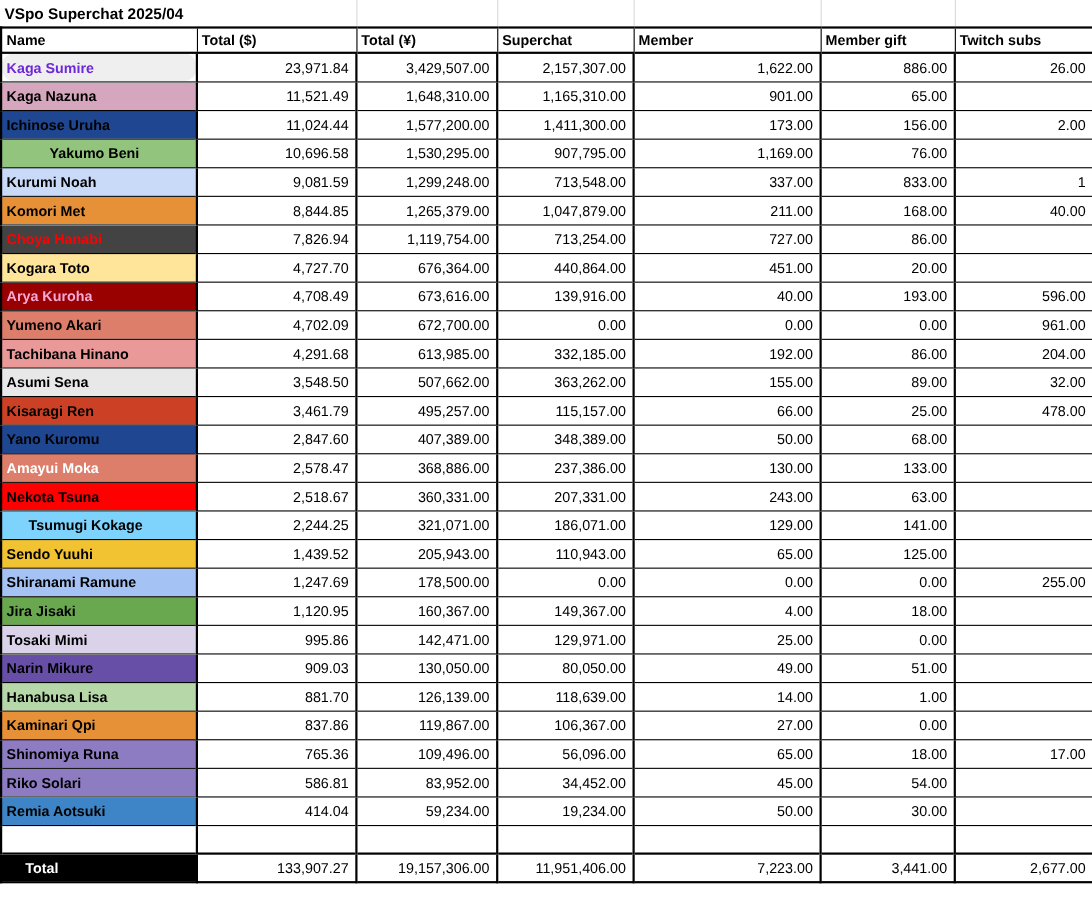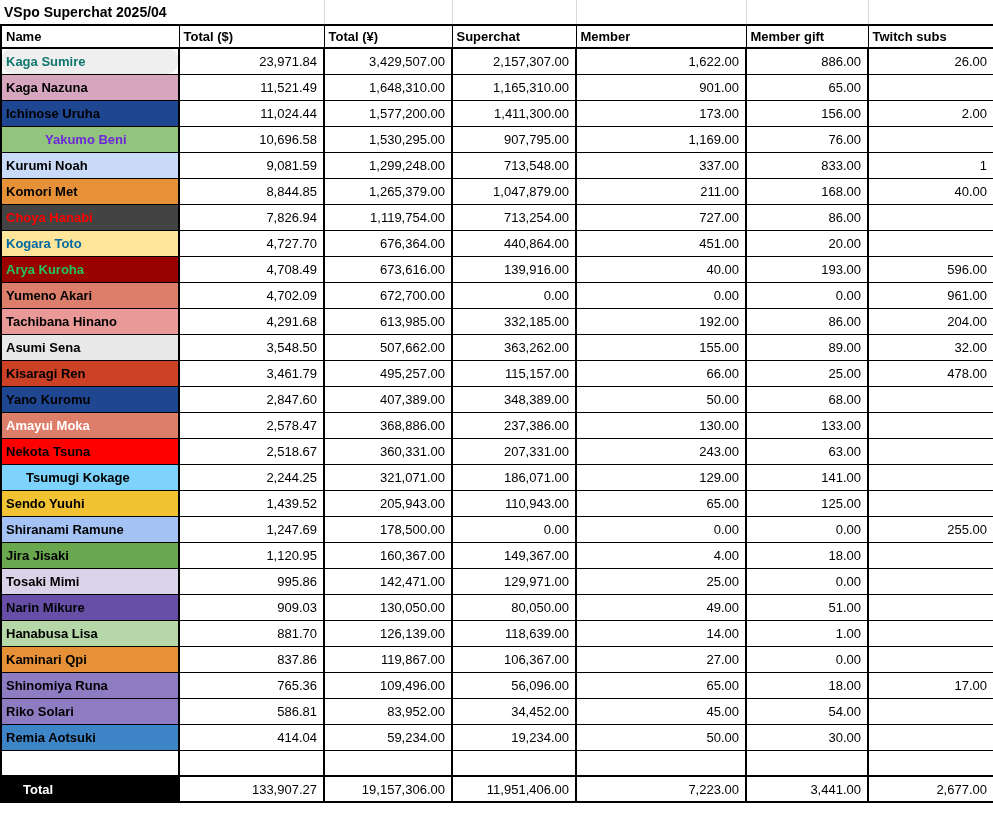--- a/index.html
+++ b/index.html
@@ -152,21 +152,21 @@
         <th>Total ($)</th>
         <th>Total (¥)</th>
         <th>Superchat</th>
         <th>Member</th>
         <th>Member gift</th>
         <th>Twitch subs</th>
       </tr>
     </tbody>
     <tbody id="table-body">
         <tr>
-          <td class="name-cell" style="background-color: rgb(239, 239, 239); color: #0f766e; border-radius: 13px;">Kaga Sumire</td>
+          <td class="name-cell" style="background-color: rgb(239, 239, 239); color: #6d28d9; border-radius: 13px;">Kaga Sumire</td>
           <td class="num-cell">23,971.84</td>
           <td class="num-cell">3,429,507.00</td>
           <td class="num-cell">2,157,307.00</td>
           <td class="num-cell">1,622.00</td>
           <td class="num-cell">886.00</td>
           <td class="num-cell">26.00</td>
         </tr>
         <tr>
           <td class="name-cell" style="background-color: rgb(213, 166, 189); color: rgb(0, 0, 0);">Kaga Nazuna</td>
           <td class="num-cell">11,521.49</td>
@@ -179,21 +179,21 @@
         <tr>
           <td class="name-cell" style="background-color: rgb(31, 70, 144); color: rgb(0, 0, 0);">Ichinose Uruha</td>
           <td class="num-cell">11,024.44</td>
           <td class="num-cell">1,577,200.00</td>
           <td class="num-cell">1,411,300.00</td>
           <td class="num-cell">173.00</td>
           <td class="num-cell">156.00</td>
           <td class="num-cell">2.00</td>
         </tr>
         <tr>
-          <td class="name-cell" style="background-color: rgb(147, 196, 125); color: #6d28d9; padding-left: 43px;">Yakumo Beni</td>
+          <td class="name-cell" style="background-color: rgb(147, 196, 125); color: #000000; padding-left: 43px;">Yakumo Beni</td>
           <td class="num-cell">10,696.58</td>
           <td class="num-cell">1,530,295.00</td>
           <td class="num-cell">907,795.00</td>
           <td class="num-cell">1,169.00</td>
           <td class="num-cell">76.00</td>
           <td class="num-cell"></td>
         </tr>
         <tr>
           <td class="name-cell" style="background-color: rgb(201, 218, 248); color: rgb(0, 0, 0);">Kurumi Noah</td>
           <td class="num-cell">9,081.59</td>
@@ -215,30 +215,30 @@
         <tr>
           <td class="name-cell" style="background-color: rgb(67, 67, 67); color: rgb(255, 0, 0);">Choya Hanabi</td>
           <td class="num-cell">7,826.94</td>
           <td class="num-cell">1,119,754.00</td>
           <td class="num-cell">713,254.00</td>
           <td class="num-cell">727.00</td>
           <td class="num-cell">86.00</td>
           <td class="num-cell"></td>
         </tr>
         <tr>
-          <td class="name-cell" style="background-color: rgb(255, 229, 153); color: #0369a1;">Kogara Toto</td>
+          <td class="name-cell" style="background-color: rgb(255, 229, 153); color: #000000;">Kogara Toto</td>
           <td class="num-cell">4,727.70</td>
           <td class="num-cell">676,364.00</td>
           <td class="num-cell">440,864.00</td>
           <td class="num-cell">451.00</td>
           <td class="num-cell">20.00</td>
           <td class="num-cell"></td>
         </tr>
         <tr>
-          <td class="name-cell" style="background-color: rgb(153, 0, 0); color: #22c55e;">Arya Kuroha</td>
+          <td class="name-cell" style="background-color: rgb(153, 0, 0); color: #f9a8d4;">Arya Kuroha</td>
           <td class="num-cell">4,708.49</td>
           <td class="num-cell">673,616.00</td>
           <td class="num-cell">139,916.00</td>
           <td class="num-cell">40.00</td>
           <td class="num-cell">193.00</td>
           <td class="num-cell">596.00</td>
         </tr>
         <tr>
           <td class="name-cell" style="background-color: rgb(221, 126, 107); color: rgb(0, 0, 0);">Yumeno Akari</td>
           <td class="num-cell">4,702.09</td>

